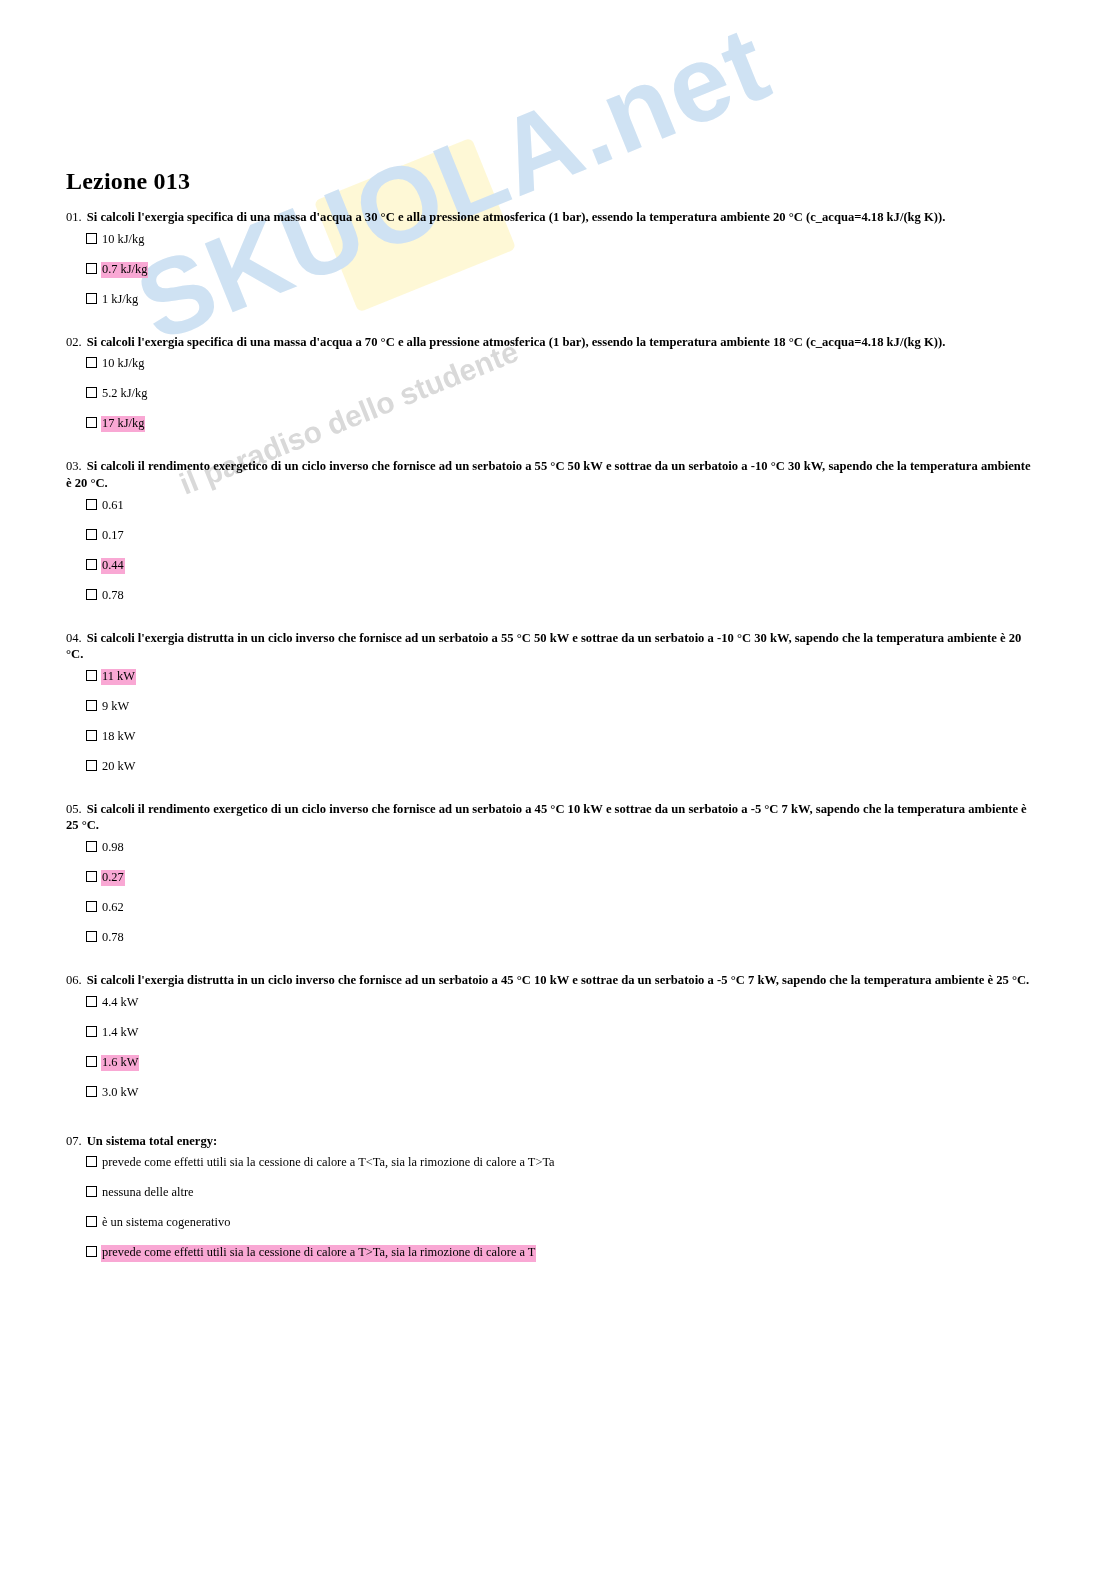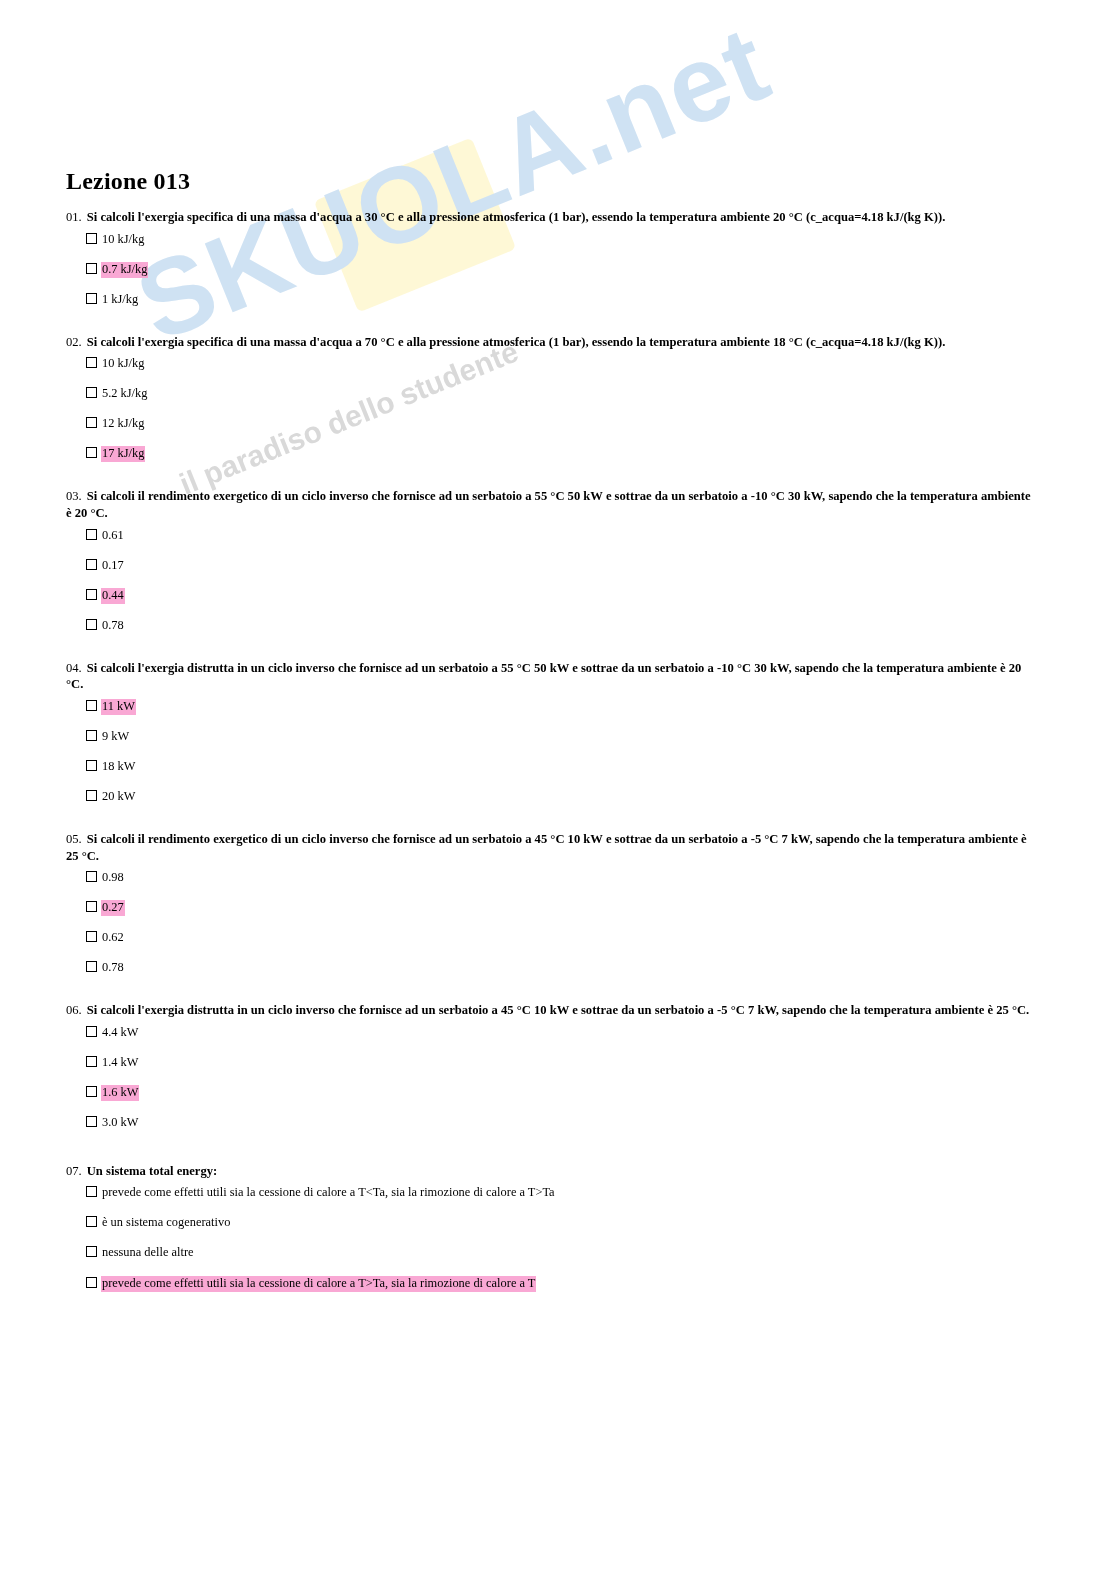--- a/index.html
+++ b/index.html
@@ -162,24 +162,20 @@
           <div class="answer">
             <span class="checkbox"></span>
             <span class="ans-label">10 kJ/kg</span>
           </div>
           <div class="answer">
             <span class="checkbox"></span>
             <span class="ans-label">5.2 kJ/kg</span>
           </div>
           <div class="answer">
             <span class="checkbox"></span>
-            <span class="ans-label">12 kJ/kg</span>
-          </div>
-          <div class="answer">
-            <span class="checkbox"></span>
             <span class="ans-label hl">17 kJ/kg</span>
           </div>
         </div>
       </div>
       <div class="q-gap"></div>
       <div class="question">
         <p class="q-text"><span class="q-num">03.</span><span>Si calcoli il rendimento exergetico di un ciclo inverso che fornisce ad un serbatoio a 55 °C 50 kW e sottrae da un serbatoio a -10 °C 30 kW, sapendo che la temperatura ambiente è 20 °C.</span></p>
         <div class="answers">
           <div class="answer">
             <span class="checkbox"></span>
@@ -268,25 +264,25 @@
       <div class="q-gap-lg"></div>
       <div class="question">
         <p class="q-text"><span class="q-num">07.</span><span>Un sistema total energy:</span></p>
         <div class="answers">
           <div class="answer">
             <span class="checkbox"></span>
             <span class="ans-label">prevede come effetti utili sia la cessione di calore a T&lt;Ta, sia la rimozione di calore a T&gt;Ta</span>
           </div>
           <div class="answer">
             <span class="checkbox"></span>
+            <span class="ans-label">nessuna delle altre</span>
+          </div>
+          <div class="answer">
+            <span class="checkbox"></span>
             <span class="ans-label">è un sistema cogenerativo</span>
-          </div>
-          <div class="answer">
-            <span class="checkbox"></span>
-            <span class="ans-label">nessuna delle altre</span>
           </div>
           <div class="answer">
             <span class="checkbox"></span>
             <span class="ans-label hl">prevede come effetti utili sia la cessione di calore a T&gt;Ta, sia la rimozione di calore a T</span>
           </div>
         </div>
       </div>
       <div class="q-gap"></div>
     </div>
 </div>

